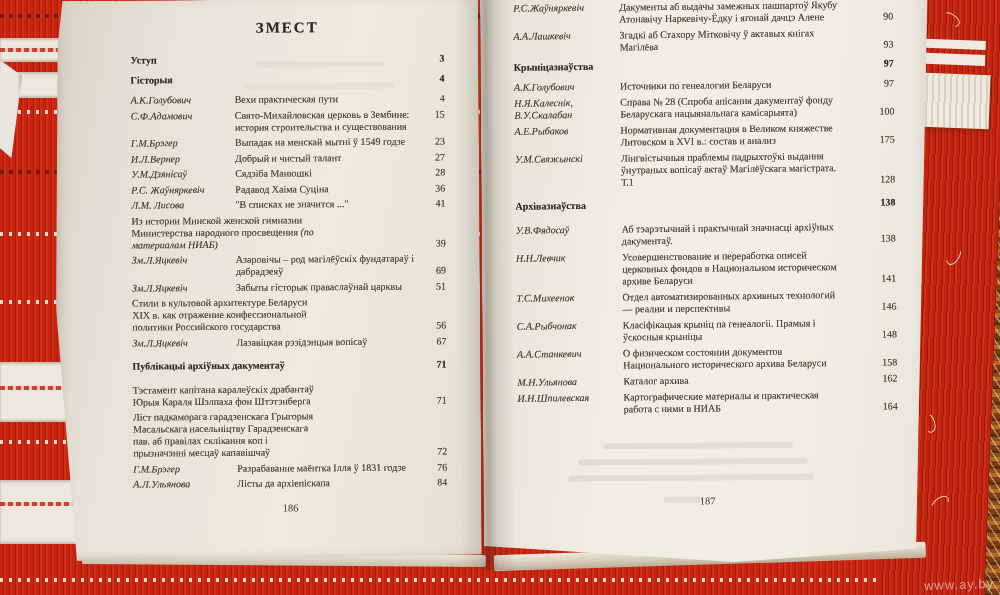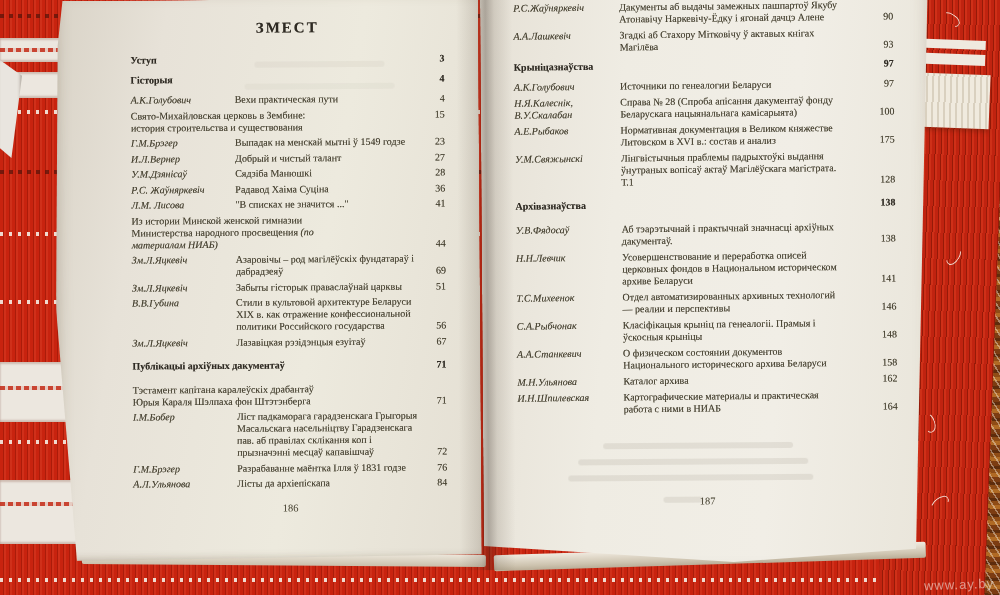--- a/index.html
+++ b/index.html
@@ -138,20 +138,23 @@
               <span class="num">4</span>
             </div>
             <div class="toc-row entry">
               <div class="author">
                 <div>А.К.Голубович</div>
               </div>
               <div class="title"><span>Вехи практическая пути</span></div>
               <div class="num">4</div>
             </div>
             <div class="toc-row entry num-top">
+              <div class="author">
+                <div>С.Ф.Адамович</div>
+              </div>
               <div class="title"><span>Свято-Михайловская церковь в Зембине: история строительства и существования</span></div>
               <div class="num">15</div>
             </div>
             <div class="toc-row entry">
               <div class="author">
                 <div>Г.М.Брэгер</div>
               </div>
               <div class="title"><span>Выпадак на менскай мытні ў 1549 годзе</span></div>
               <div class="num">23</div>
             </div>
@@ -178,62 +181,56 @@
             </div>
             <div class="toc-row entry">
               <div class="author">
                 <div>Л.М. Лисова</div>
               </div>
               <div class="title"><span>"В списках не значится ..."</span></div>
               <div class="num">41</div>
             </div>
             <div class="toc-row entry">
               <div class="title"><span>Из истории Минской женской гимназии Министерства народного просвещения</span> <em>(по материалам НИАБ)</em></div>
-              <div class="num">44</div>
+              <div class="num">39</div>
             </div>
             <div class="toc-row entry">
               <div class="author">
                 <div>Зм.Л.Яцкевіч</div>
               </div>
               <div class="title"><span>Азаровічы – род магілёўскіх фундатараў і дабрадзеяў</span></div>
               <div class="num">69</div>
             </div>
             <div class="toc-row entry">
               <div class="author">
                 <div>Зм.Л.Яцкевіч</div>
               </div>
               <div class="title"><span>Забыты гісторык праваслаўнай царквы</span></div>
               <div class="num">51</div>
             </div>
             <div class="toc-row entry">
-              <div class="author">
-                <div>В.В.Губина</div>
-              </div>
               <div class="title"><span>Стили в культовой архитектуре Беларуси XIX в. как отражение конфессиональной политики Российского государства</span></div>
               <div class="num">56</div>
             </div>
             <div class="toc-row entry">
               <div class="author">
                 <div>Зм.Л.Яцкевіч</div>
               </div>
-              <div class="title"><span>Лазавіцкая рэзідэнцыя езуітаў</span></div>
+              <div class="title"><span>Лазавіцкая рэзідэнцыя вопісаў</span></div>
               <div class="num">67</div>
             </div>
             <div class="toc-row heading big-gap">
               <span class="h-label">Публікацыі архіўных дакументаў</span>
               <span class="num">71</span>
             </div>
             <div class="toc-row entry">
               <div class="title"><span>Тэстамент капітана каралеўскіх драбантаў Юрыя Караля Шэлпаха фон Штэтэнберга</span></div>
               <div class="num">71</div>
             </div>
             <div class="toc-row entry">
-              <div class="author">
-                <div>І.М.Бобер</div>
-              </div>
               <div class="title"><span>Ліст падкаморага гарадзенскага Грыгорыя Масальскага насельніцтву Гарадзенскага пав. аб правілах склікання коп і прызначэнні месцаў капавішчаў</span></div>
               <div class="num">72</div>
             </div>
             <div class="toc-row entry">
               <div class="author">
                 <div>Г.М.Брэгер</div>
               </div>
               <div class="title"><span>Разрабаванне маёнтка Ілля ў 1831 годзе</span></div>
               <div class="num">76</div>
             </div>

